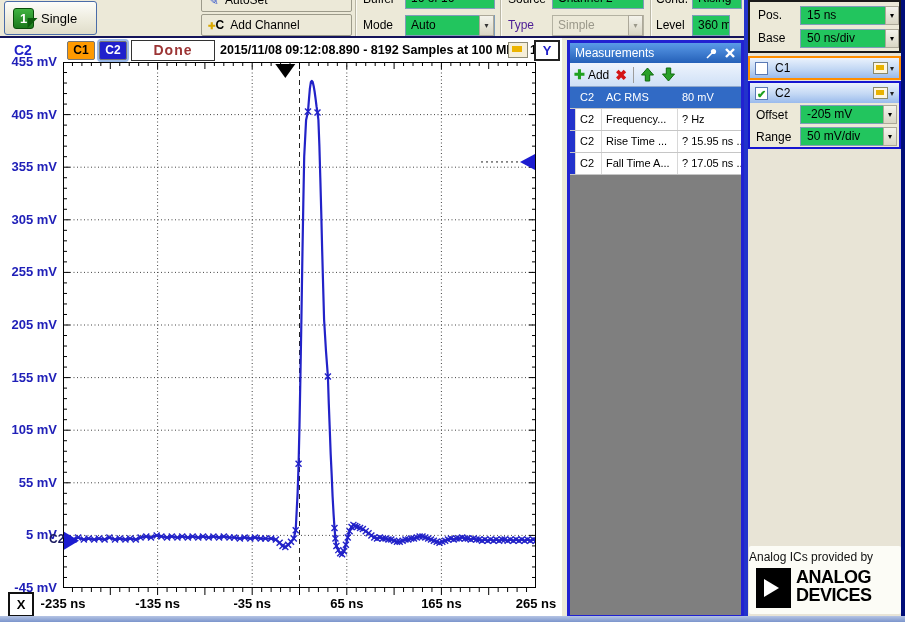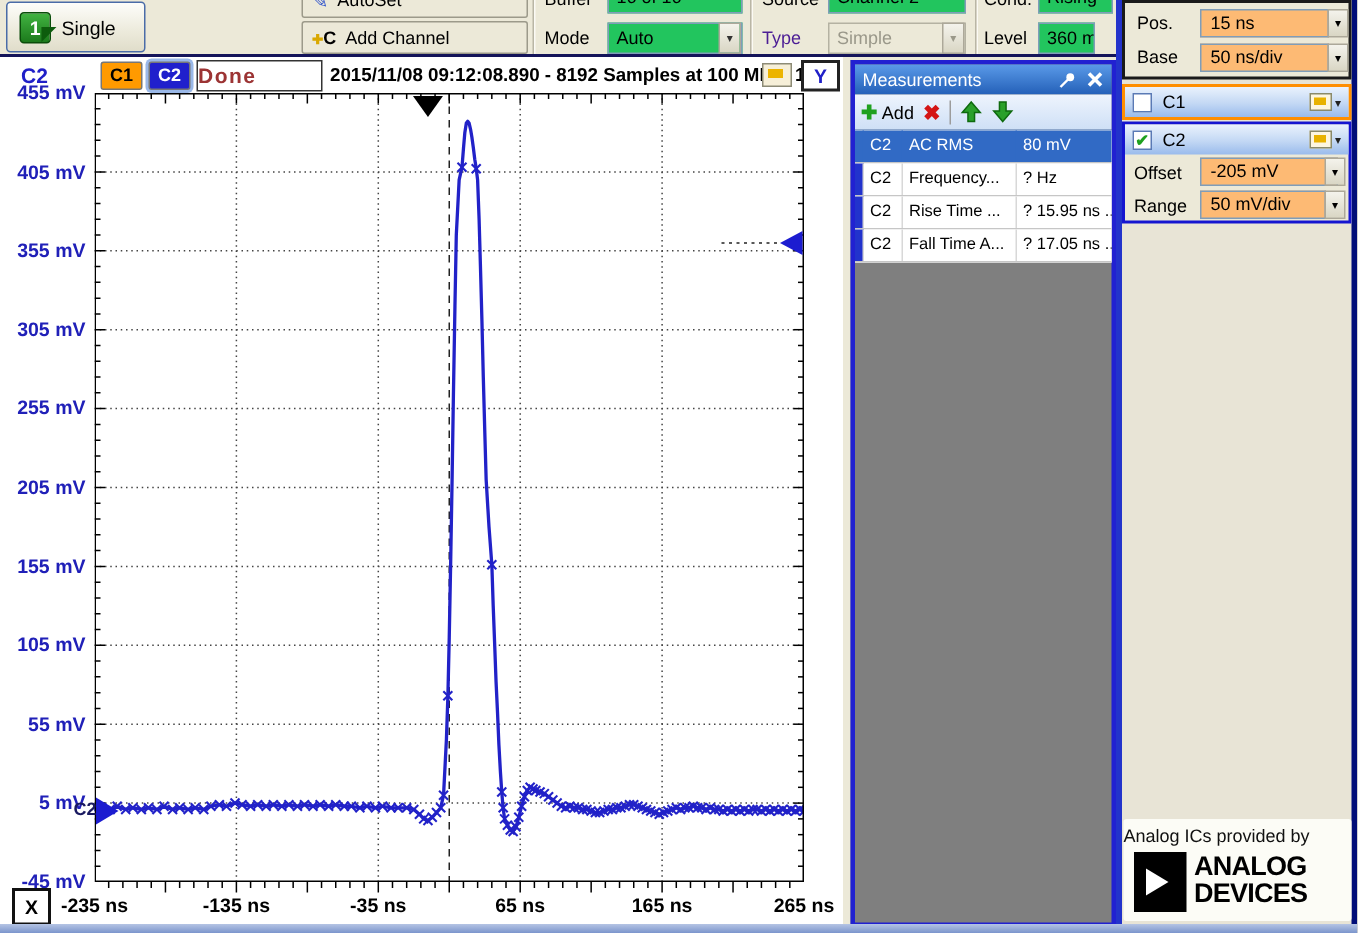--- a/index.html
+++ b/index.html
@@ -32,21 +32,21 @@
   .caret-btn { position:absolute; width:15px; height:21px; background:linear-gradient(180deg,#f4f3ec,#d9d6c4);
                border:1px solid #aca899; font-size:8px; text-align:center; line-height:19px; color:#333; cursor:pointer; }
   .vsep { position:absolute; top:0; width:2px; height:38px;
           border-left:1px solid #b9b6a5; border-right:1px solid #fbfaf4; }
 
   
   #right-col { left:744px; top:0; width:161px; height:622px; background:#e8e4d6;
                border-left:4px solid #2333cb; border-right:4px solid #000d78; }
   #timebase-box { left:748px; top:0; width:153px; height:53px; border:2px solid #1a1a1a; background:#ece9d8; }
   .side-row-label { position:absolute; font-size:12px; }
-  .side-box { position:absolute; background:#fdba74; border:1px solid #7f9db9; height:19px;
+  .side-box { position:absolute; background:#22c55e; border:1px solid #7f9db9; height:19px;
               padding:1px 0 0 6px; font-size:12px; white-space:nowrap; }
   .side-caret { position:absolute; width:14px; height:19px; background:linear-gradient(180deg,#f4f3ec,#d9d6c4);
                 border:1px solid #aca899; font-size:8px; text-align:center; line-height:17px; cursor:pointer; }
   .chan-strip { position:absolute; width:153px; }
   .chan-head { height:100%; background:linear-gradient(180deg,#eaf2fd 0%,#c3d8f4 55%,#9abbec 100%);
                display:flex; align-items:center; padding:0 5px; gap:7px; }
   .chk { width:13px; height:13px; background:#fff; border:1px solid #5a7ab5; font-size:11px;
          line-height:12px; text-align:center; color:#1fa11f; font-weight:bold; cursor:pointer; }
   .chan-opts { margin-left:auto; display:flex; align-items:center; gap:2px; cursor:pointer; }
   .mini-icon { width:15px; height:12px; background:#fdf6e0; border:1px solid #8a8a6a; position:relative; }
@@ -54,21 +54,21 @@
   .caret-glyph { font-size:8px; color:#222; }
 
   
   #plot-panel { left:0; top:38px; width:562px; height:580px; background:#fff; }
   #chan-indicator { left:14px; top:42px; color:#2020c8; font-weight:bold; font-size:14px; }
   .chan-tab { position:absolute; top:41px; width:28px; height:19px; border:1px solid #777;
               border-radius:2px; font-weight:bold; font-size:12px; text-align:center; line-height:17px; cursor:pointer; }
   #tab-c1 { left:67px; background:#ff9a00; color:#000; }
   #tab-c2 { left:99px; background:#2020cc; color:#fff; box-shadow:0 0 0 2px #9ab8e8; }
   #done-box { left:131px; top:40px; width:84px; height:21px; background:#fff; border:1px solid #333;
-              color:#9c3434; font-weight:bold; font-size:14px; line-height:19px; letter-spacing:1px; }
+              color:#9c3434; font-weight:bold; font-size:14px; text-align:center; line-height:19px; letter-spacing:1px; }
   #capture-info { left:220px; top:43px; font-weight:bold; font-size:12.5px; white-space:nowrap; }
   #export-icon { left:508px; top:42px; width:20px; height:16px; background:#f6efd8; border:1px solid #8d8b76; }
   #export-icon:after { content:""; position:absolute; left:3px; top:3px; width:10px; height:6px; background:#ecb400; }
   #info-suffix { left:530px; top:43px; font-weight:bold; font-size:12.5px; }
   #y-btn { left:534px; top:40px; width:26px; height:21px; background:#fff; border:2px solid #222;
            color:#2020c8; font-weight:bold; font-size:13px; text-align:center; line-height:17px; cursor:pointer; }
   .y-tick { position:absolute; left:0; width:57px; text-align:right; color:#2020b8;
             font-weight:bold; font-size:13px; }
   .x-tick { position:absolute; width:80px; text-align:center; color:#000; font-weight:bold; font-size:13px; }
   #c2-ground-label { left:49px; top:532px; color:#1a1a60; font-weight:bold; font-size:12px; }

